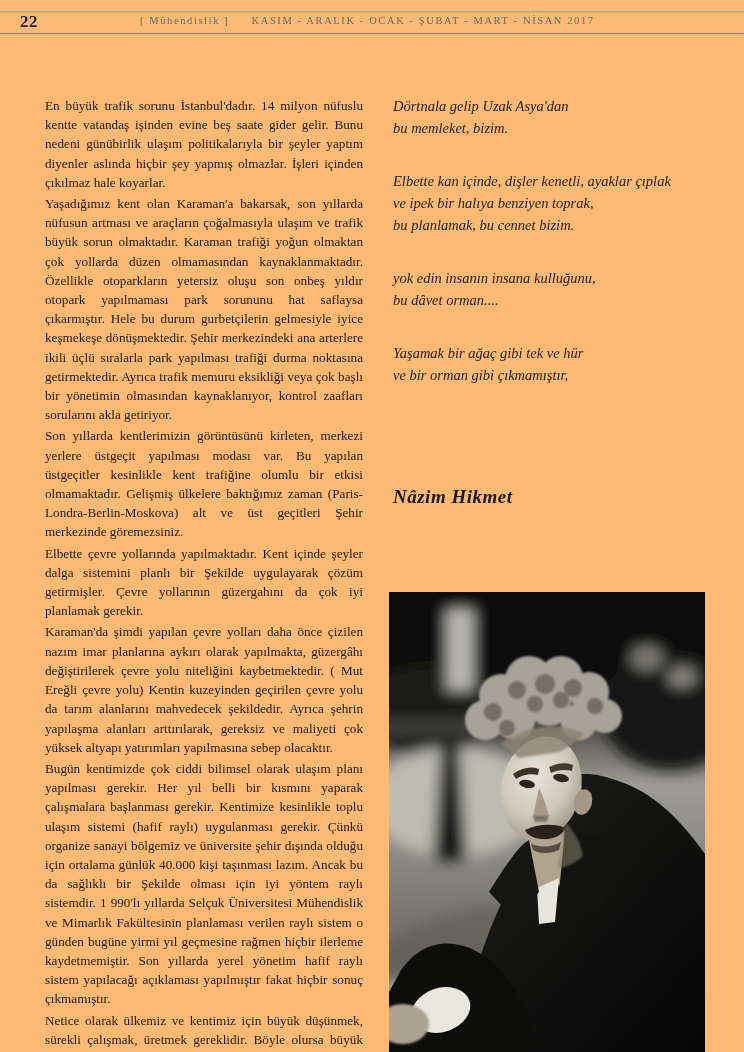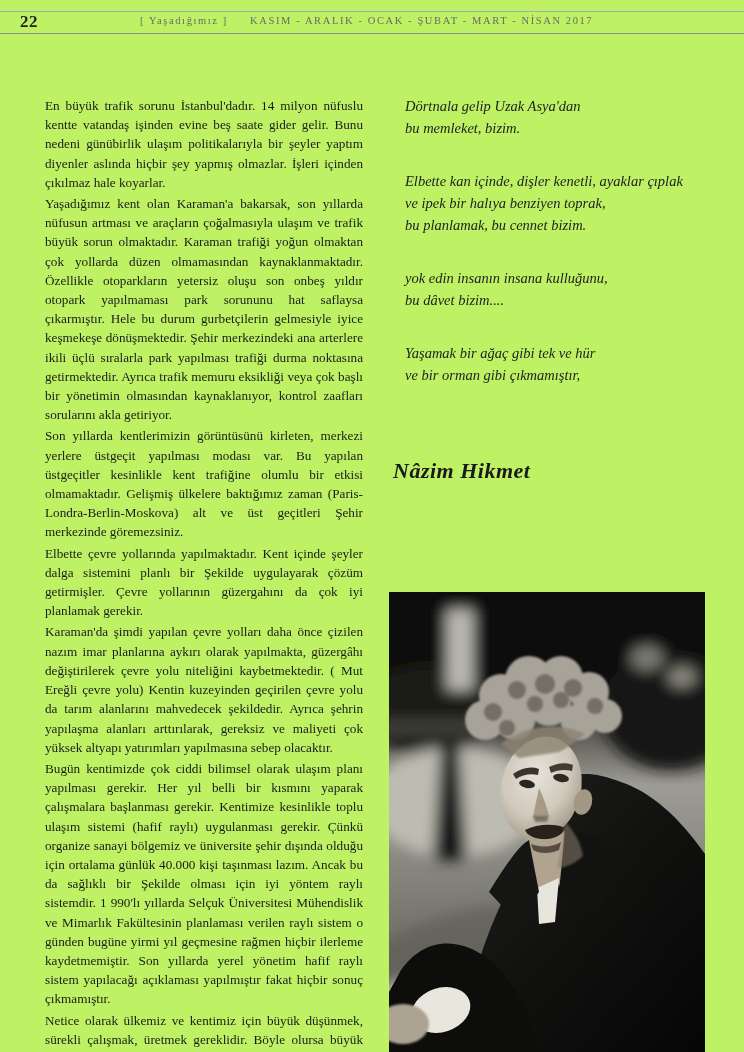--- a/index.html
+++ b/index.html
@@ -1,20 +1,20 @@
 <!DOCTYPE html>
 <html lang="tr"><head>
 <meta charset="utf-8">
 <style>
   html,body{margin:0;padding:0;background:#e9e9e7;}
   .page{
     position:relative;
     width:744px;height:1052px;
     margin:0 auto;
-    background:#bef264;
+    background:#fdba74;
     overflow:hidden;
     font-family:"Liberation Serif", serif;
     color:#1b1b1b;
   }
   
   .rule{position:absolute;left:0;right:0;height:1px;background:#9a9a9a;}
   .rule-top{top:11px;background:#ababab;}
   .rule-bottom{top:33px;background:#8e8e8e;}
   .page-num{
     position:absolute;left:20px;top:13px;
@@ -33,44 +33,44 @@
     font-size:13.2px;line-height:19.2px;
     text-align:justify;
   }
   .article-col p{margin:0 0 2px 0;}
   
   .poem{
     position:absolute;left:393px;top:95px;width:345px;
     font-style:italic;
     font-size:14.5px;line-height:22px;color:#222;
   }
-  .stanza{margin:0 0 31px 12px;}
+  .stanza{margin:0 0 31px 0;}
   .poem-line{white-space:nowrap;}
   .poet{
-    position:absolute;left:393px;top:458px;
+    position:absolute;left:393px;top:486px;
     font-style:italic;font-weight:bold;
-    font-size:22px;color:#191919;letter-spacing:.5px;
+    font-size:19px;color:#191919;letter-spacing:.5px;
   }
   
   .photo{
     position:absolute;left:389px;top:592px;width:316px;height:460px;
     margin:0;overflow:hidden;background:#555;
   }
   .photo svg{display:block;}
 </style>
 </head>
 <body>
 
 <div class="page">
 
   <header>
     <div class="rule rule-top"></div>
     <div class="page-num">22</div>
     <div class="header-title">
-      <span class="mag">[ Yaşadığımız ]</span>
+      <span class="mag">[ Mühendislik ]</span>
       <span>KASIM - ARALIK - OCAK - ŞUBAT - MART - NİSAN  2017</span>
     </div>
     <div class="rule rule-bottom"></div>
   </header>
 
   <section class="article-col">
     <p>En büyük trafik sorunu İstanbul'dadır. 14 milyon nüfuslu kentte vatandaş işinden evine beş saate gider gelir. Bunu nedeni günübirlik ulaşım politikalarıyla bir şeyler yaptım diyenler aslında hiçbir şey yapmış olmazlar. İşleri içinden çıkılmaz hale koyarlar.</p>
     <p>Yaşadığımız kent olan Karaman'a bakarsak, son yıllarda nüfusun artması ve araçların çoğalmasıyla ulaşım ve trafik büyük sorun olmaktadır. Karaman trafiği yoğun olmaktan çok yollarda düzen olmamasından kaynaklanmaktadır. Özellikle otoparkların yetersiz oluşu son onbeş yıldır otopark yapılmaması park sorununu hat saflaysa çıkarmıştır. Hele bu durum gurbetçilerin gelmesiyle iyice keşmekeşe dönüşmektedir. Şehir merkezindeki ana arterlere ikili üçlü sıralarla park yapılması trafiği durma noktasına getirmektedir. Ayrıca trafik memuru eksikliği veya çok başlı bir yönetimin olmasından kaynaklanıyor, kontrol zaafları sorularını akla getiriyor.</p>
     <p>Son yıllarda kentlerimizin görüntüsünü kirleten, merkezi yerlere üstgeçit yapılması modası var. Bu yapılan üstgeçitler kesinlikle kent trafiğine olumlu bir etkisi olmamaktadır. Gelişmiş ülkelere baktığımız zaman (Paris-Londra-Berlin-Moskova) alt ve üst geçitleri Şehir merkezinde göremezsiniz.</p>
     <p>Elbette çevre yollarında yapılmaktadır. Kent içinde şeyler dalga sistemini planlı bir Şekilde uygulayarak çözüm getirmişler. Çevre yollarının güzergahını da çok iyi planlamak gerekir.</p>
@@ -84,21 +84,21 @@
       <div class="poem-line">Dörtnala gelip Uzak Asya'dan</div>
       <div class="poem-line">bu memleket, bizim.</div>
     </div>
     <div class="stanza">
       <div class="poem-line">Elbette kan içinde, dişler kenetli, ayaklar çıplak</div>
       <div class="poem-line">ve ipek bir halıya benziyen toprak,</div>
       <div class="poem-line">bu planlamak, bu cennet bizim.</div>
     </div>
     <div class="stanza">
       <div class="poem-line">yok edin insanın insana kulluğunu,</div>
-      <div class="poem-line">bu dâvet bizim....</div>
+      <div class="poem-line">bu dâvet orman....</div>
     </div>
     <div class="stanza">
       <div class="poem-line">Yaşamak bir ağaç gibi tek ve hür</div>
       <div class="poem-line">ve bir orman gibi çıkmamıştır,</div>
     </div>
   </div>
 
   <div class="poet">Nâzim Hikmet</div>
 
   <figure class="photo" title="Nâzım Hikmet'in açık havada çekilmiş siyah-beyaz portre fotoğrafı (koyu palto, bıyıklı, dalgalı saçlar)">

